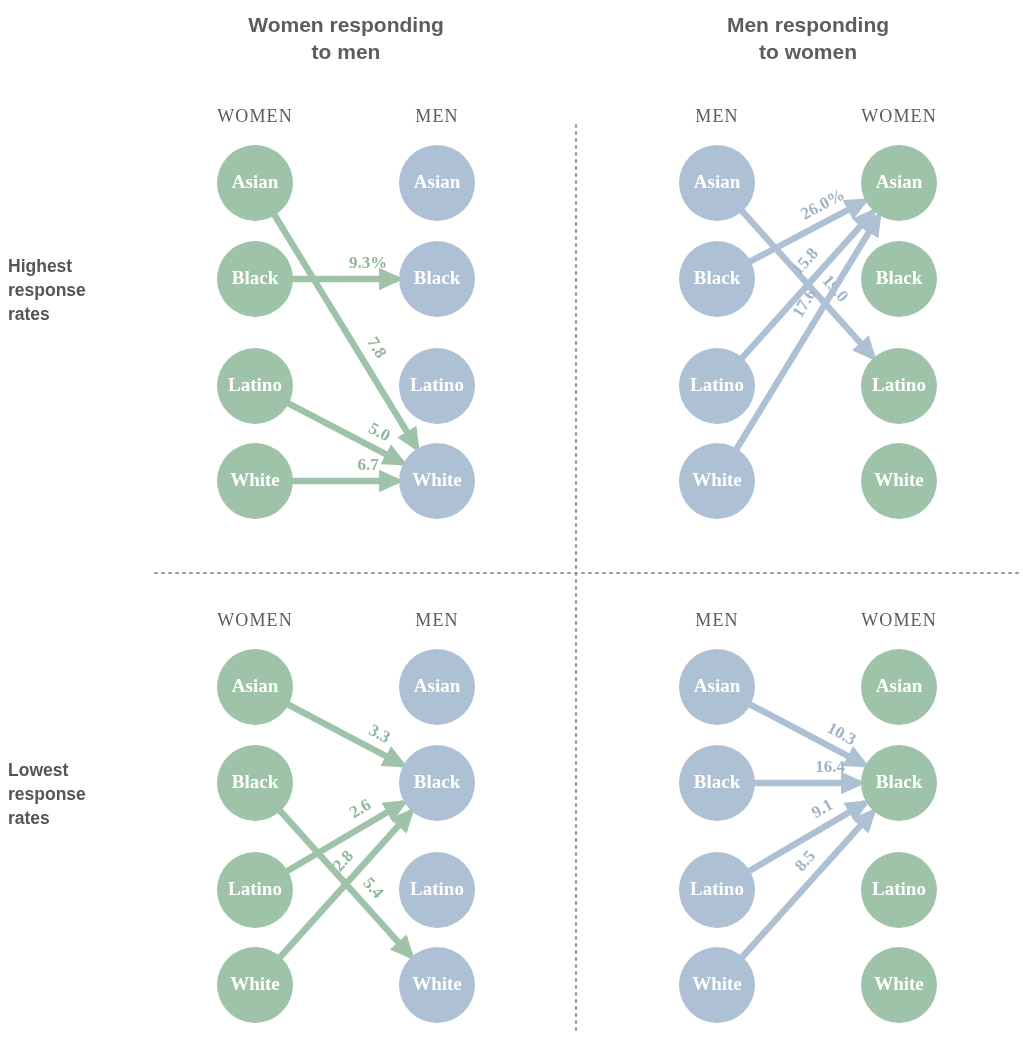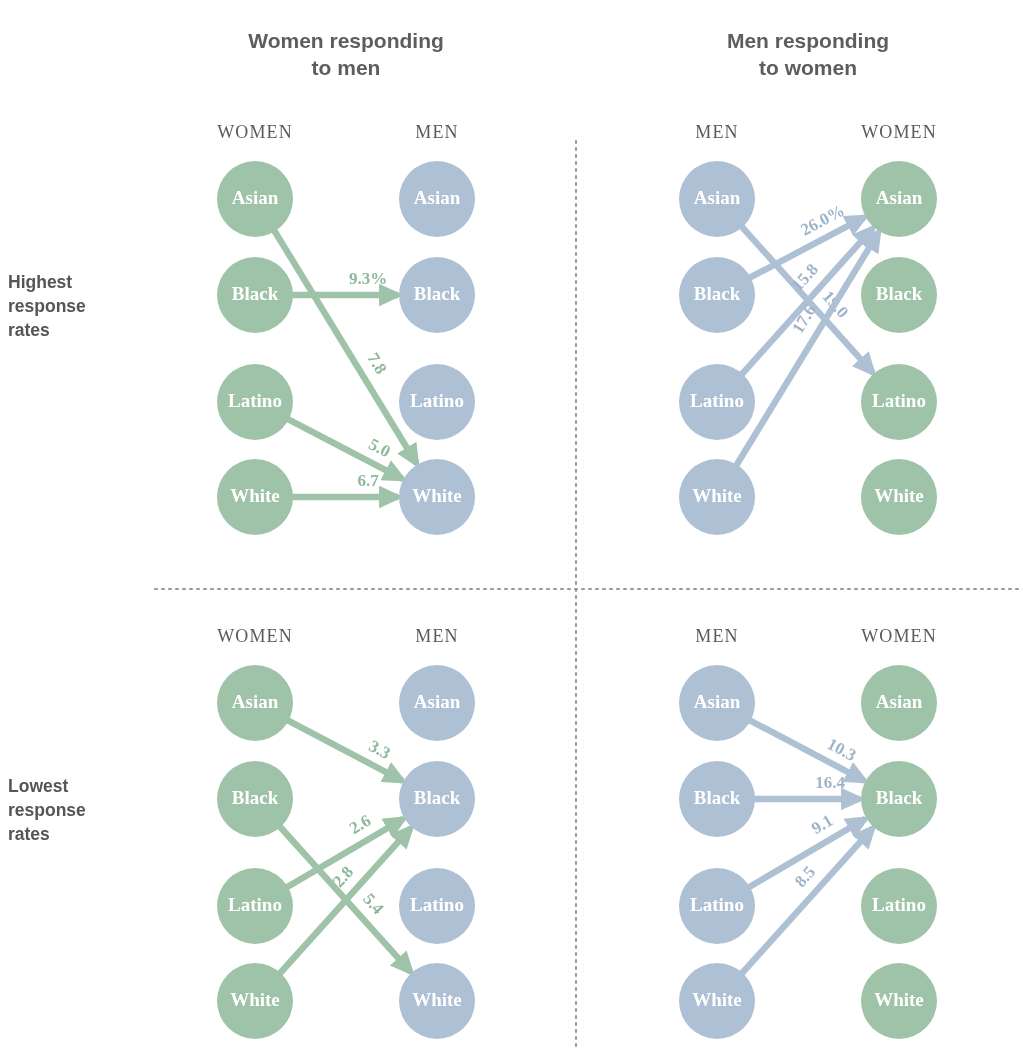--- a/index.html
+++ b/index.html
@@ -12,21 +12,20 @@
     height: 1051px;
     font-family: "Liberation Sans", sans-serif;
     position: relative;
     overflow: hidden;
   }
   #root {
     position: absolute;
     left: 0; top: 0;
     width: 1023px;
     height: 843px;
-    margin-top: 16px;
   }
   svg#board {
     position: absolute;
     left: 0; top: 0;
     width: 1023px;
     height: 1051px;
     display: block;
   }
   .panel-title {
     font-family: "Liberation Sans", sans-serif;

